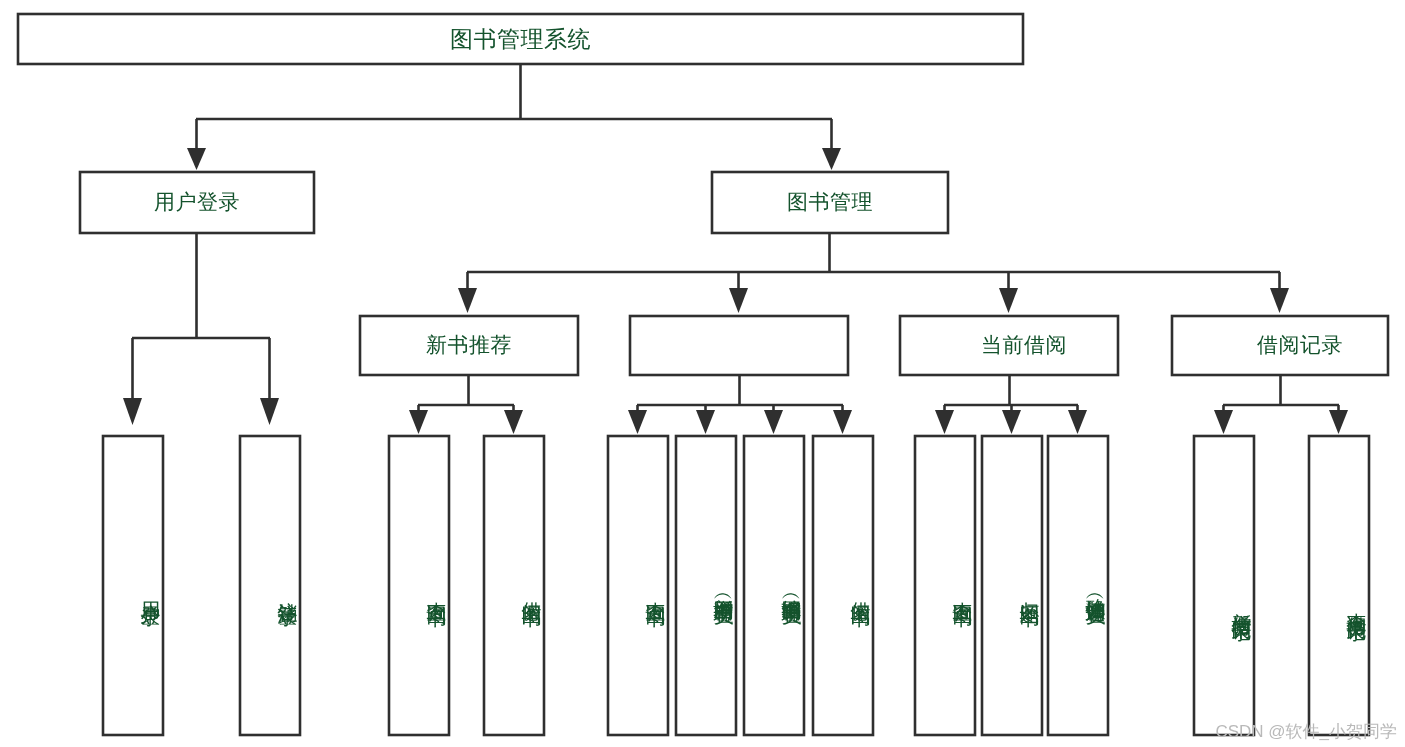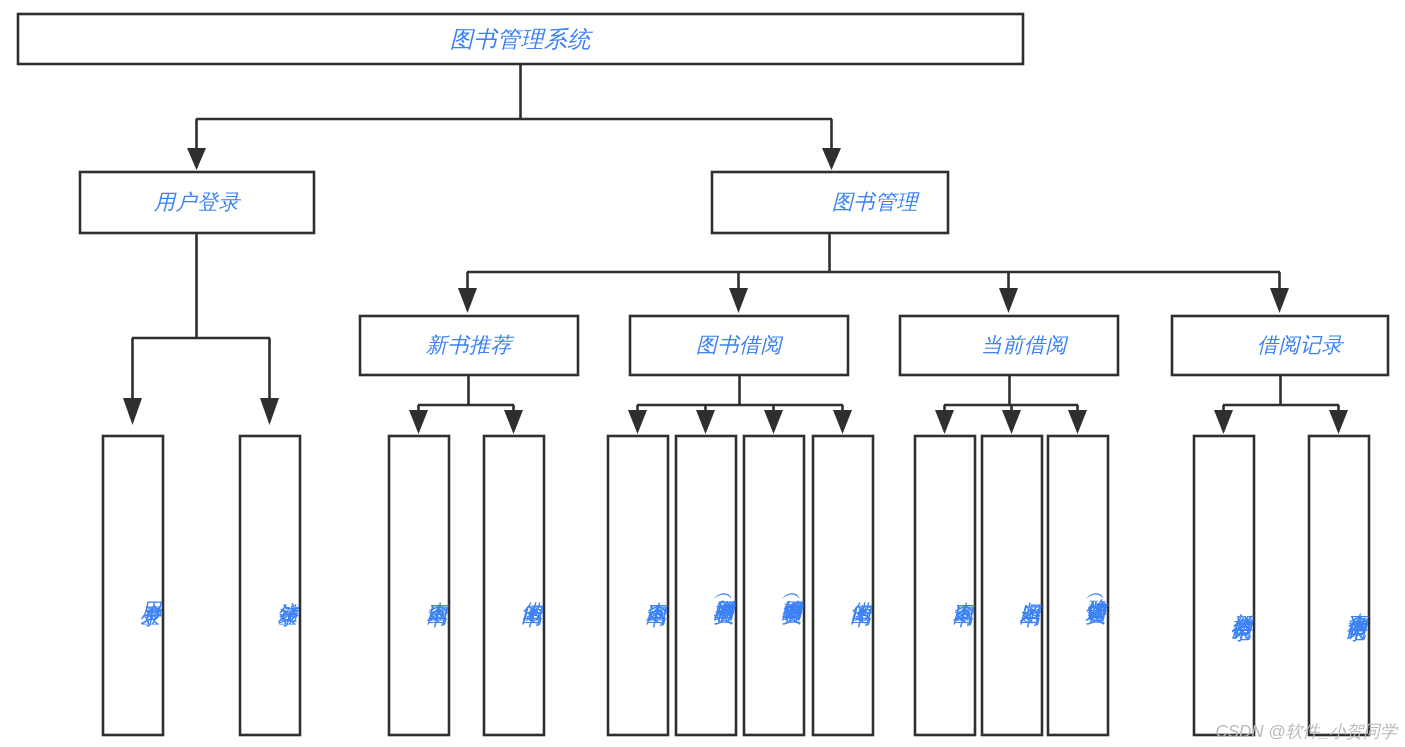--- a/index.html
+++ b/index.html
@@ -38,26 +38,25 @@
   }
   .arrow-head {
     fill: #2f2f2f;
     stroke: none;
   }
   .node-label {
     position: absolute;
     display: flex;
     align-items: center;
     justify-content: center;
-    color: #3b82f6;
+    color: #14532d;
     font-family: "Liberation Sans", "DejaVu Sans", sans-serif;
     letter-spacing: 0.5px;
     pointer-events: none;
     text-align: center;
-    font-style: italic;
   }
   .label-h {
     font-size: 21px;
     line-height: 1.15;
   }
   .label-root {
     font-size: 23px;
   }
   .label-v {
     writing-mode: vertical-rl;
@@ -74,21 +73,20 @@
     letter-spacing: 1px;
   }
   .watermark {
     position: absolute;
     right: 8px;
     bottom: 4px;
     font-size: 17px;
     color: #b9b9b9;
     font-family: "Liberation Sans", "DejaVu Sans", sans-serif;
     white-space: nowrap;
-    font-style: italic;
   }
 </style>
 </head>
 <body>
 
 <div id="diagram-root">
 
   <svg class="canvas" viewBox="0 0 1405 747">
 
     <rect class="node-box" x="18" y="14" width="1005" height="50"></rect>
@@ -176,24 +174,23 @@
     <rect class="node-box" x="982" y="436" width="60" height="299"></rect>
     <rect class="node-box" x="1048" y="436" width="60" height="299"></rect>
 
     <rect class="node-box" x="1194" y="436" width="60" height="299"></rect>
     <rect class="node-box" x="1309" y="436" width="60" height="299"></rect>
   </svg>
 
   <div class="node-label label-root" style="left:18px; top:14px; width:1005px; height:50px;">图书管理系统</div>
 
   <div class="node-label label-h" style="left:80px; top:172px; width:234px; height:61px;">用户登录</div>
-  <div class="node-label label-h" style="left:712px; top:172px; width:236px; height:61px;padding-left:45px;">图书管理</div>
+  <div class="node-label label-h" style="left:712px; top:172px; width:236px; height:61px;">图书管理</div>
 
   <div class="node-label label-h" style="left:360px; top:316px; width:218px; height:59px;">新书推荐</div>
-  <div class="node-label label-h" style="left:630px; top:316px; width:218px; height:59px;">图书借阅</div>
   <div class="node-label label-h" style="left:900px; top:316px; width:218px; height:59px;margin-left:15px;">当前借阅</div>
   <div class="node-label label-h" style="left:1172px; top:316px; width:256px; height:59px;">借阅记录</div>
 
   <div class="node-label label-v" style="left:103px; top:436px; width:60px; height:299px;">用户登录</div>
   <div class="node-label label-v" style="left:240px; top:436px; width:60px; height:299px;">注销登录</div>
 
   <div class="node-label label-v" style="left:389px; top:436px; width:60px; height:299px;">查询图书</div>
   <div class="node-label label-v" style="left:484px; top:436px; width:60px; height:299px;">借阅图书</div>
 
   <div class="node-label label-v" style="left:608px; top:436px; width:60px; height:299px;">查询图书</div>

